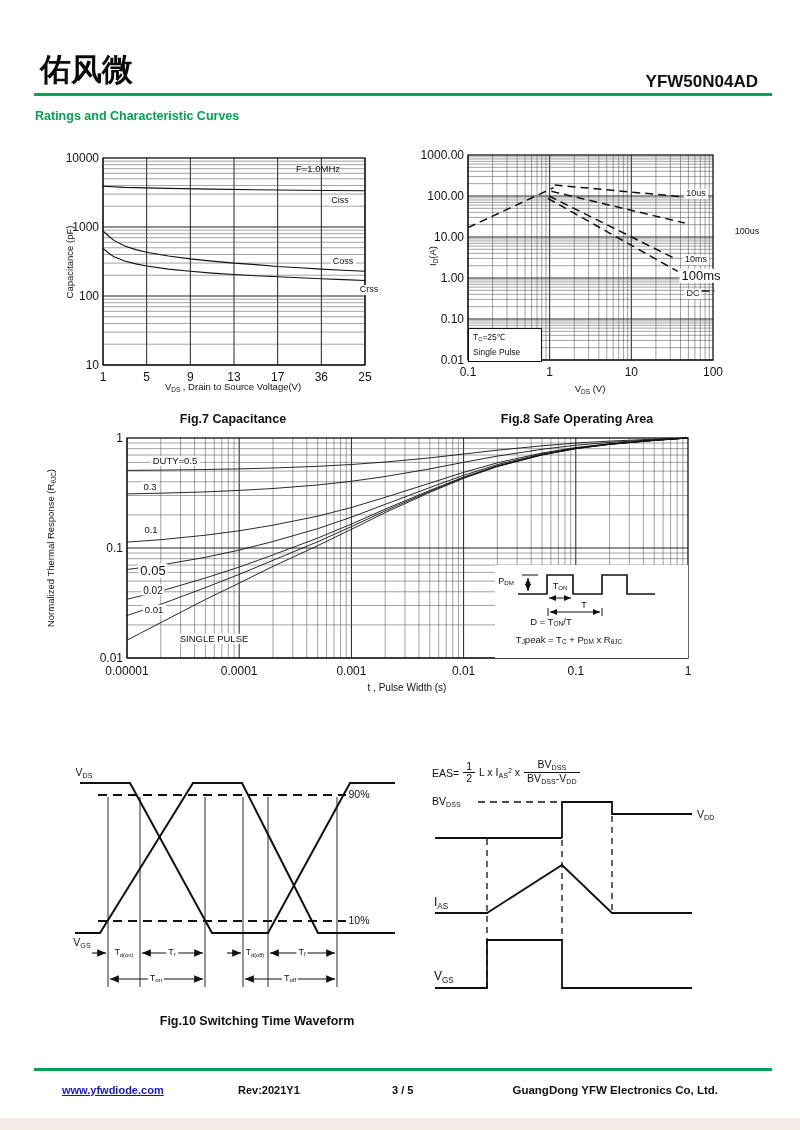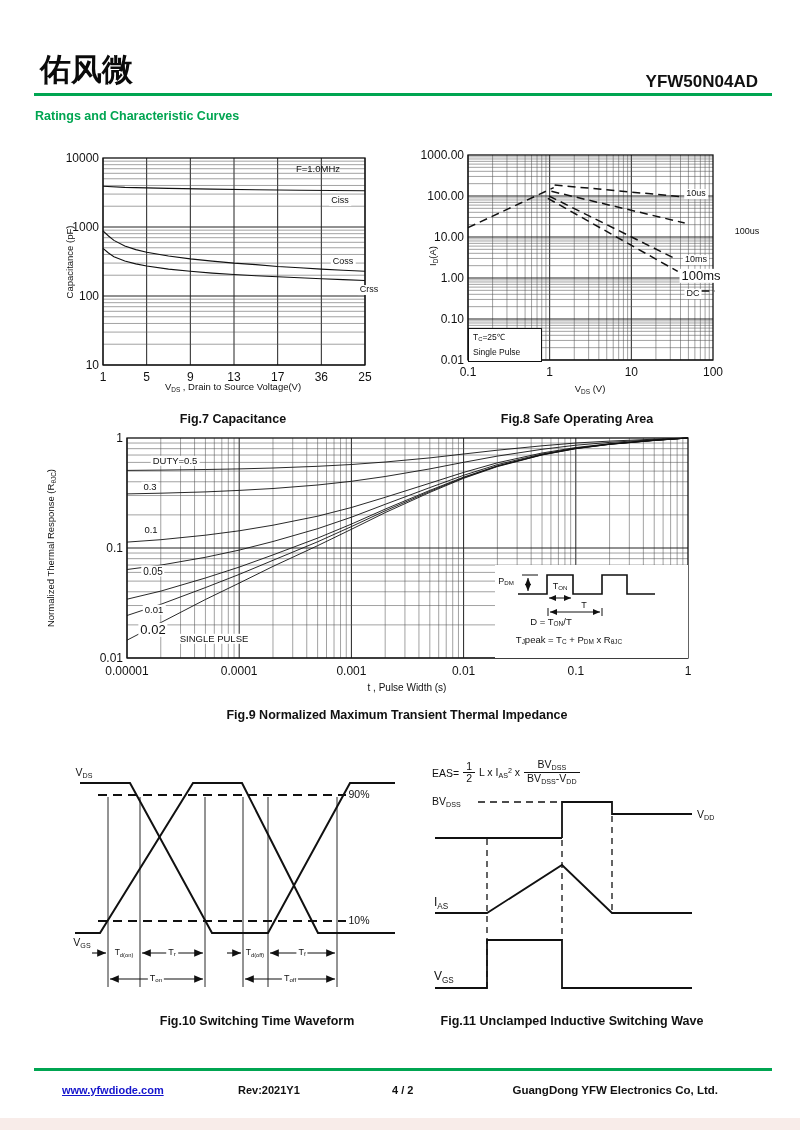--- a/index.html
+++ b/index.html
@@ -303,35 +303,34 @@
         <line x1="515" y1="180" x2="565" y2="180" stroke="#111" stroke-width="1" marker-start="url(#f9s)" marker-end="url(#f9e)"></line>
       </g>
     </svg>
     <span class="ylab" style="left:16px;top:116px">Normalized Thermal Response (R<sub>θJC</sub>)</span>
     <span class="xlab" style="left:372px;top:255px;font-size:10px">t , Pulse Width (s)</span>
     <span class="lbl" style="left:471px;top:150px">P<sub>DM</sub></span>
     <span class="lbl" style="left:525px;top:155px">T<sub>ON</sub></span>
     <span class="lbl" style="left:549px;top:174px">T</span>
     <span class="lbl" style="left:516px;top:190px;font-size:9.5px">D = T<sub>ON</sub>/T</span>
     <span class="lbl" style="left:534px;top:208px;font-size:9.5px">T<sub>J</sub>peak = T<sub>C</sub> + P<sub>DM</sub> x R<sub>θJC</sub></span>
-    <span class="cap" style="left:362px;top:276px">Fig.9 Normalized Maximum Transient Thermal Impedance</span>
   <span class="tick" style="left: 88px; top: 226px; transform: translate(-100%, -50%);">0.01</span>
       <span class="tick" style="left: 88px; top: 116px; transform: translate(-100%, -50%);">0.1</span>
       <span class="tick" style="left: 88px; top: 6px; transform: translate(-100%, -50%);">1</span>
       <span class="tick" style="left: 92px; top: 232px; transform: translate(-50%, 0px);">0.00001</span>
       <span class="tick" style="left: 204.2px; top: 232px; transform: translate(-50%, 0px);">0.0001</span>
       <span class="tick" style="left: 316.4px; top: 232px; transform: translate(-50%, 0px);">0.001</span>
       <span class="tick" style="left: 428.6px; top: 232px; transform: translate(-50%, 0px);">0.01</span>
       <span class="tick" style="left: 540.8px; top: 232px; transform: translate(-50%, 0px);">0.1</span>
       <span class="tick" style="left: 653px; top: 232px; transform: translate(-50%, 0px);">1</span>
       <span class="lbl wbg" style="left: 140px; top: 29px; font-size: 9.5px;">DUTY=0.5</span>
       <span class="lbl wbg" style="left: 115px; top: 55px; font-size: 9.5px;">0.3</span>
       <span class="lbl wbg" style="left: 116px; top: 98px; font-size: 9.5px;">0.1</span>
-      <span class="lbl wbg" style="left: 118px; top: 139px; font-size: 10px;">0.05</span>
-      <span class="lbl wbg" style="left: 118px; top: 158px; font-size: 13px; margin-top: 40px;">0.02</span>
+      <span class="lbl wbg" style="left: 118px; top: 139px; font-size: 13px;">0.05</span>
+      <span class="lbl wbg" style="left: 118px; top: 158px; font-size: 10px;">0.02</span>
       <span class="lbl wbg" style="left: 119px; top: 178px; font-size: 9.5px;">0.01</span>
       <span class="lbl wbg" style="left: 179px; top: 207px; font-size: 9.5px;">SINGLE PULSE</span>
     </div>
 
   <div class="fig" id="fig10" style="left:60px;top:755px;width:350px;height:290px">
     <svg width="350" height="245">
       <defs>
         <marker id="f10e" markerWidth="9" markerHeight="7" refX="8" refY="3.5" orient="auto">
             <path d="M0,0 L8,3.5 L0,7 Z" fill="#111"></path>
           </marker>
@@ -395,25 +394,24 @@
         <line x1="142" y1="85" x2="142" y2="185"></line>
         <line x1="192" y1="61" x2="192" y2="158"></line>
       </g>
       <path d="M15 158 L67 158 L142 110 L192 158 L272 158" fill="none" stroke="#111" stroke-width="1.8"></path>
       <path d="M15 233 L67 233 L67 185 L142 185 L142 233 L272 233" fill="none" stroke="#111" stroke-width="1.8"></path>
     </svg>
     <span class="lblL" style="left:12px;top:47px">BV<sub>DSS</sub></span>
     <span class="lblL" style="left:277px;top:60px">V<sub>DD</sub></span>
     <span class="lblL" style="left:14px;top:148px;font-size:12px">I<sub>AS</sub></span>
     <span class="lblL" style="left:14px;top:222px;font-size:12px">V<sub>GS</sub></span>
-    <span class="cap" style="left:152px;top:259px">Fig.11 Unclamped Inductive Switching Wave</span>
   </div>
 
   <div class="rule" style="left:34px;right:28px;top:1068px;background:#00a551"></div>
   <div class="footer-text" style="left:62px;top:1084px">
     <a href="#" class="site">www.yfwdiode.com</a>
   </div>
   <div class="footer-text" style="left:238px;top:1084px;font-weight:bold">Rev:2021Y1</div>
-  <div class="footer-text" style="left:392px;top:1084px;font-weight:bold">4 / 2</div>
+  <div class="footer-text" style="left:392px;top:1084px;font-weight:bold">3 / 5</div>
   <div class="footer-text" style="right:82px;top:1084px;font-weight:bold;font-size:11.5px">GuangDong YFW Electronics Co, Ltd.</div>
   <div class="abs" style="left:0;right:0;bottom:0;height:12px;background:#f8ece9"></div>
 
 </div>
 
 </body></html>

